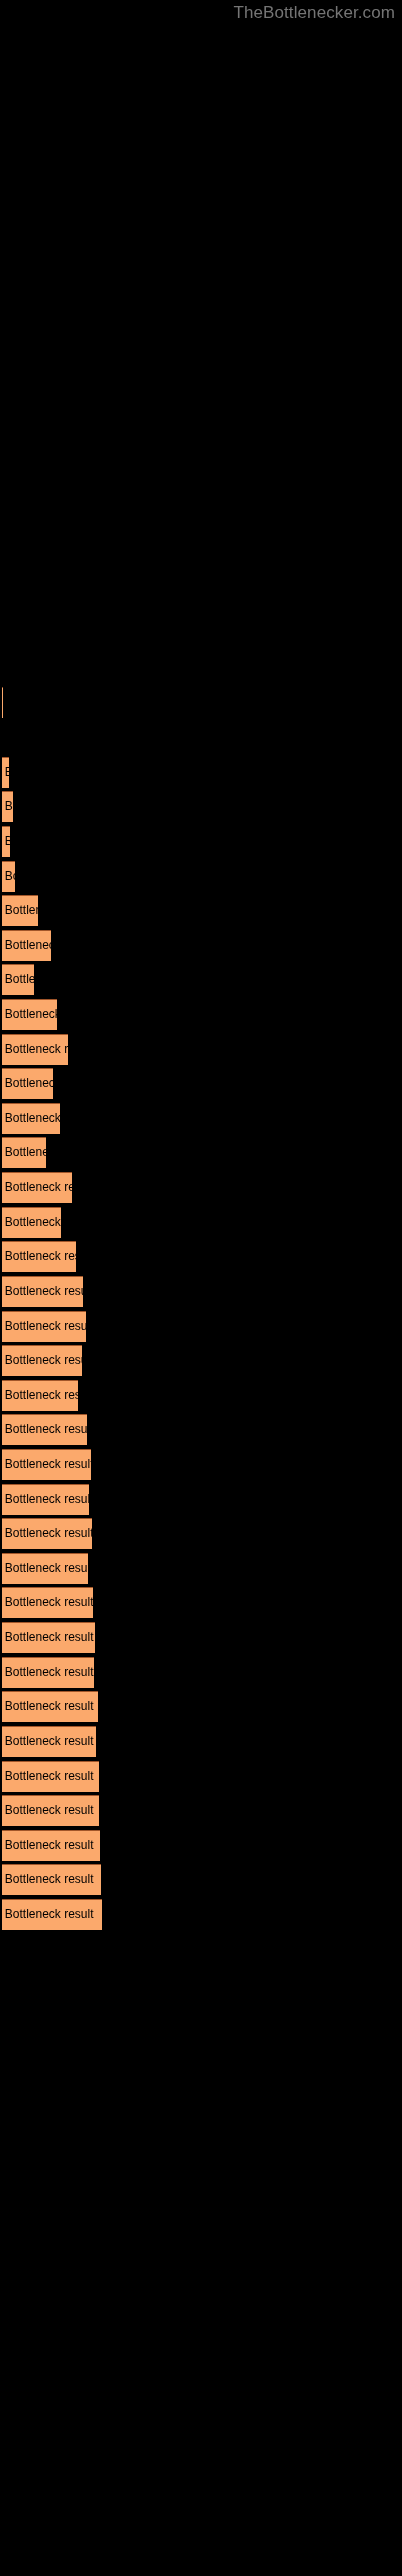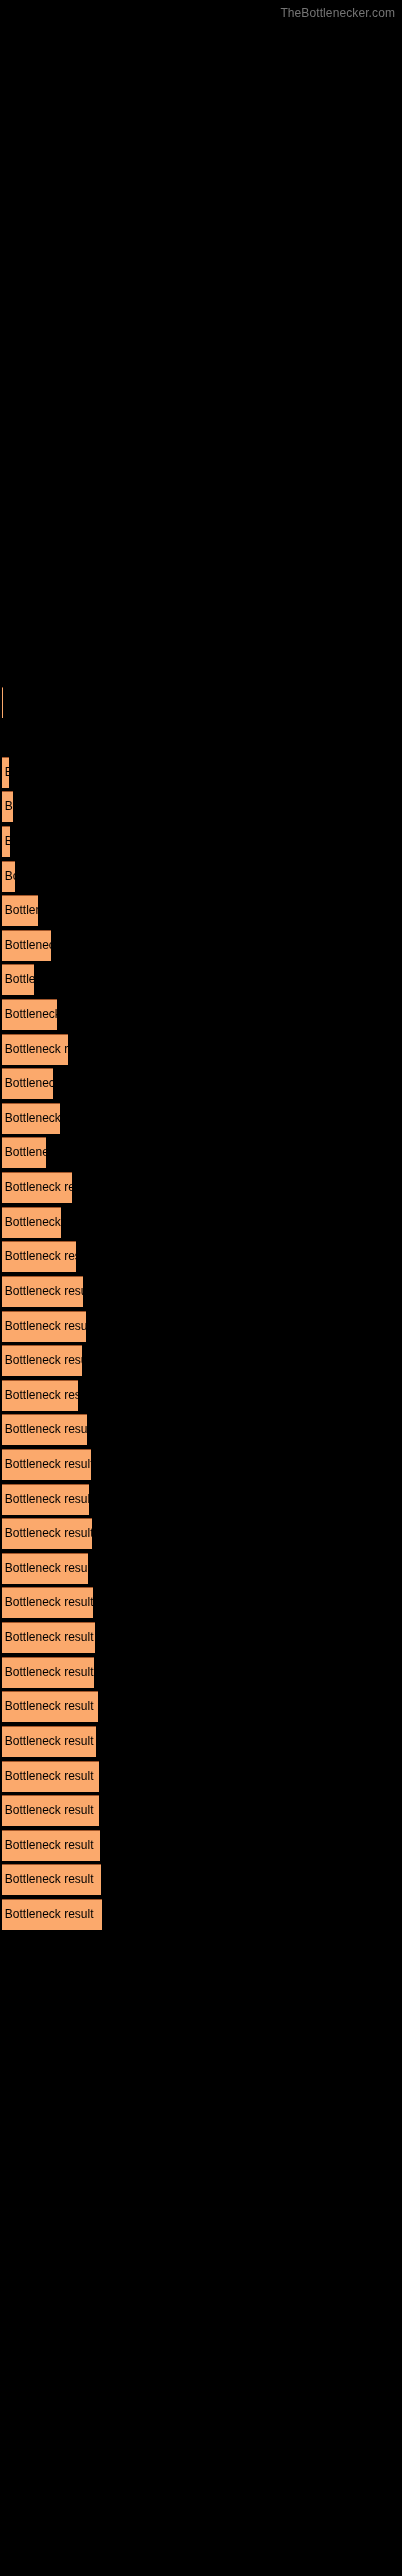--- a/index.html
+++ b/index.html
@@ -24,21 +24,21 @@
     width: 403px;
     height: 2576px;
     background: #000000;
   }
 
   
   #watermark {
     position: absolute;
     right: 8px;
     top: 1.6px;
-    font-size: 12px;
+    font-size: 17px;
     line-height: 22.5px;
     color: #757575;
     letter-spacing: 0.1px;
     white-space: nowrap;
     text-align: right;
   }
 
   
   #plot-area {
     position: absolute;

